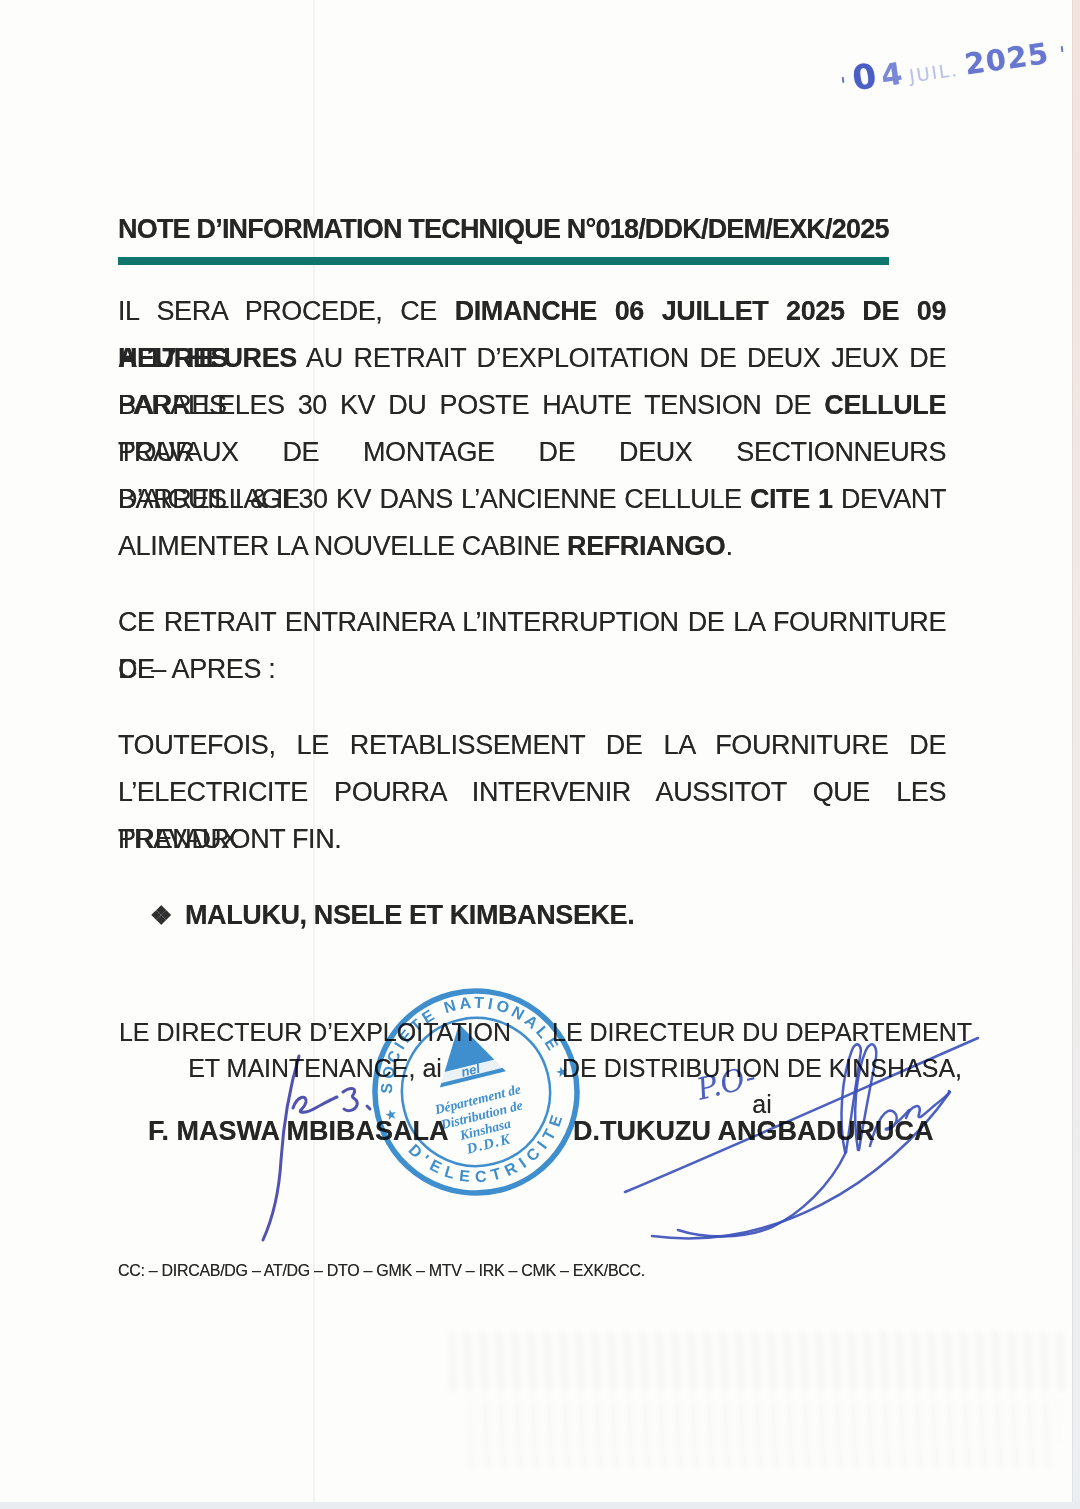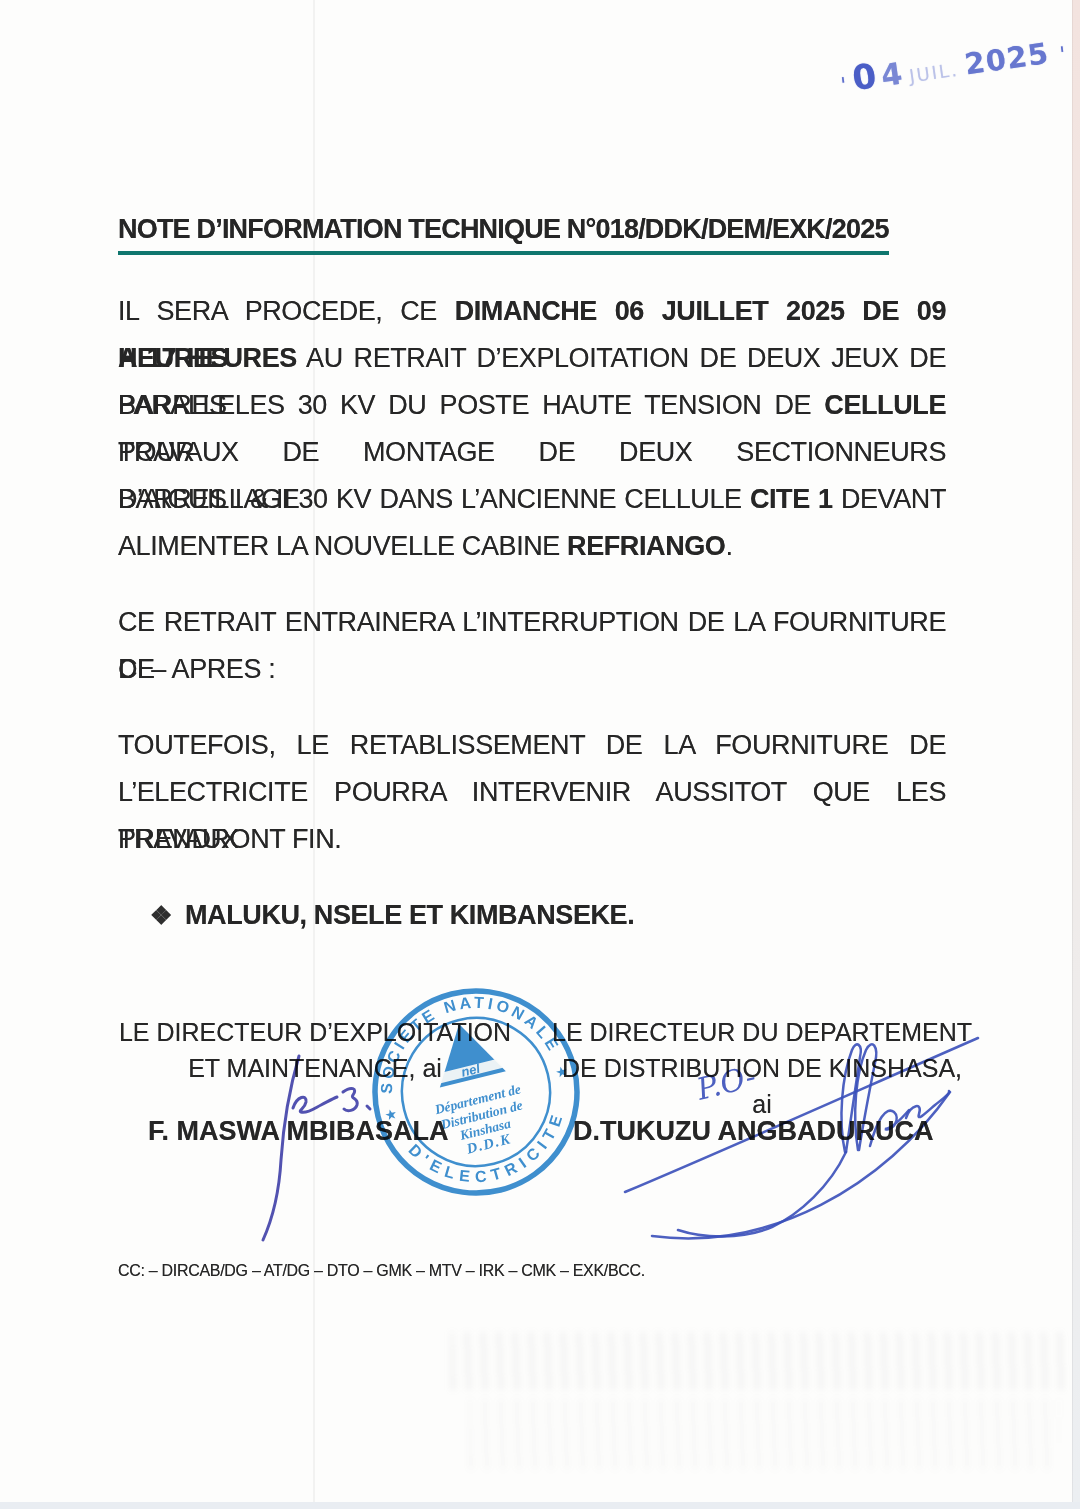--- a/index.html
+++ b/index.html
@@ -29,21 +29,21 @@
   .ds-p0{font-size:20px;opacity:.85;}
   .ds-p1{font-size:34px;font-weight:bold;opacity:.95;}
   .ds-p2{font-size:30px;font-weight:bold;opacity:.7;margin-left:-2px;}
   .ds-p3{font-size:18px;opacity:.35;letter-spacing:2px;}
   .ds-p4{font-size:29px;font-weight:bold;opacity:.8;letter-spacing:1px;}
   .ds-p5{font-size:20px;opacity:.85;margin-left:4px;}
   
   .doc-title{
     position:absolute;left:118px;top:214px;
     font-size:27px;font-weight:bold;letter-spacing:-0.8px;
-    border-bottom:4px solid #0f766e;padding-bottom:6px;
+    border-bottom:8px solid #0f766e;padding-bottom:12px;
     text-shadow:0 0 .6px rgba(40,40,40,.7);
   }
   
   #text-body{position:absolute;left:118px;top:288px;width:828px;font-size:27px;
     letter-spacing:-0.4px;text-shadow:0 0 .6px rgba(40,40,40,.65);}
   .para{margin:0 0 29px 0;}
   .line{height:47px;line-height:47px;}
   .line.justify{text-align:justify;text-align-last:justify;}
   .line.plain{text-align:left;}
   .b{font-weight:bold;}

